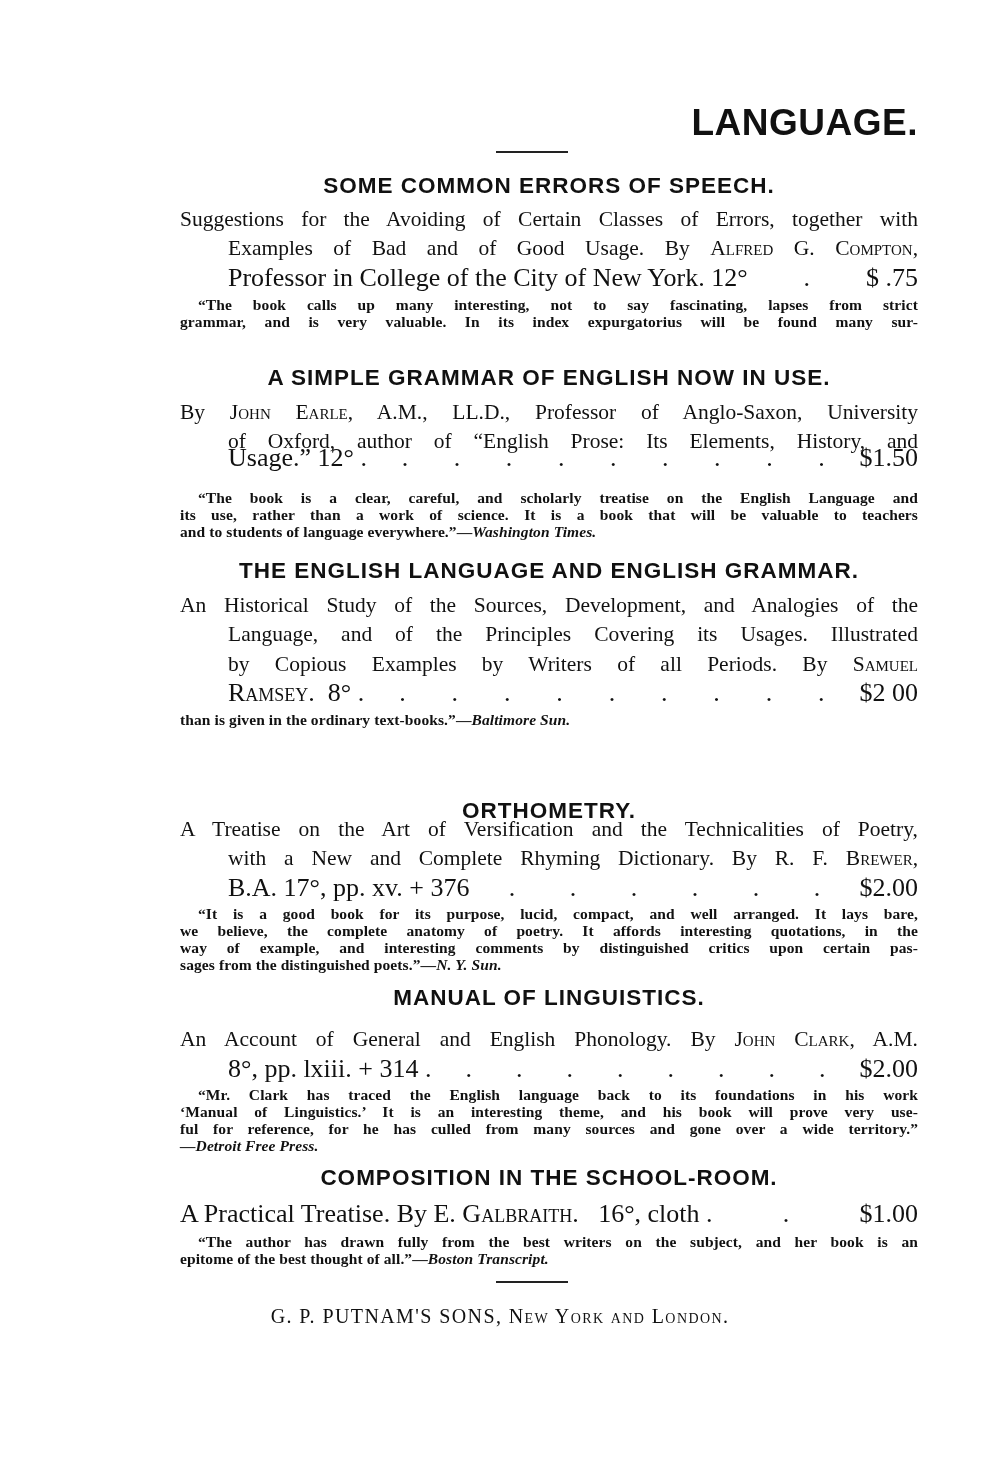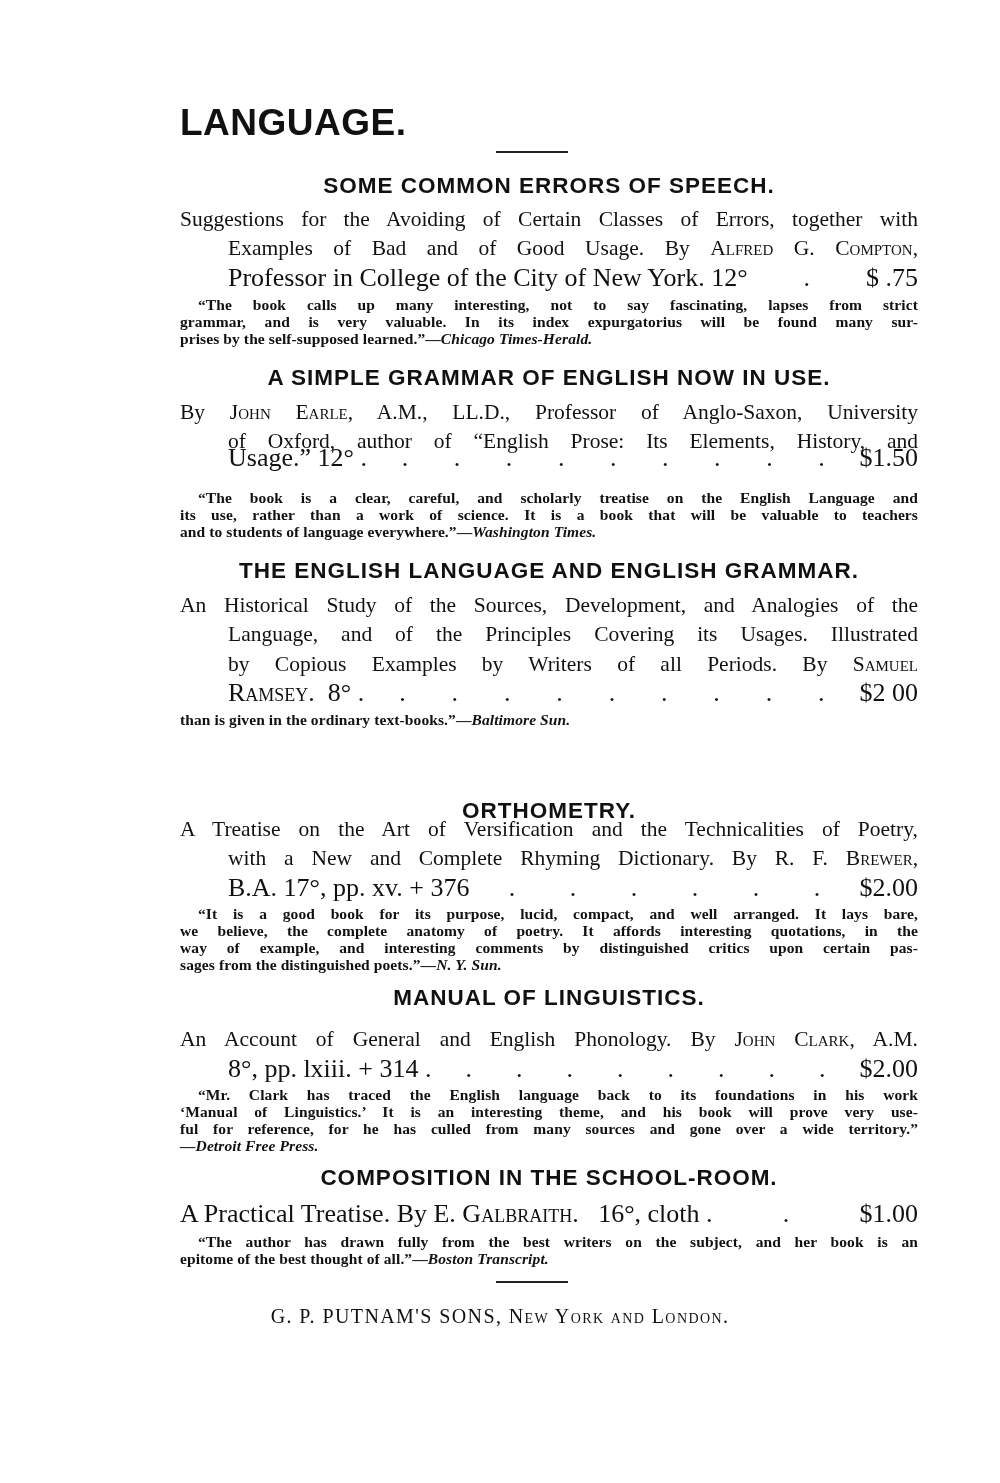--- a/index.html
+++ b/index.html
@@ -1,18 +1,18 @@
 <!DOCTYPE html>
 <html><head>
   <meta charset="utf-8">
   <style>
     html, body { margin: 0; padding: 0; background: #ffffff; }
     body { width: 1000px; height: 1483px; position: relative; overflow: hidden; color: #111; }
     .page { position: absolute; left: 180px; top: 0; width: 738px; font-family: "Liberation Serif", "DejaVu Serif", serif; }
-    .title { position: absolute; left: 0; width: 738px; top: 101px; text-align: left; font-family: "Liberation Sans", "DejaVu Sans", sans-serif; font-weight: bold; font-size: 37px; letter-spacing: 0.5px; line-height: 44px; }
+    .title { position: absolute; left: 0; width: 738px; top: 101px; text-align: right; font-family: "Liberation Sans", "DejaVu Sans", sans-serif; font-weight: bold; font-size: 37px; letter-spacing: 0.5px; line-height: 44px; }
     .rule { position: absolute; height: 2px; background: #222; }
     .heading { position: absolute; left: 0; width: 738px; text-align: center; font-family: "Liberation Sans", "DejaVu Sans", sans-serif; font-weight: bold; font-size: 22.5px; line-height: 28px; letter-spacing: 1px; white-space: nowrap; }
     .body-line { position: absolute; font-size: 21.5px; line-height: 28px; white-space: nowrap; }
     .first { left: 0; width: 738px; text-align: justify; text-align-last: justify; }
     .indent { left: 48px; width: 690px; text-align: justify; text-align-last: justify; }
     .sc { font-variant: small-caps; }
     .priceline { position: absolute; left: 48px; width: 690px; font-size: 26px; line-height: 28px; display: flex; justify-content: space-between; white-space: nowrap; }
     .priceline.full { left: 0; width: 738px; }
     .leader { flex: 1; display: flex; justify-content: space-around; padding: 0 12px; }
     .quote { position: absolute; left: 0; width: 738px; font-size: 15.5px; line-height: 17px; font-weight: bold; letter-spacing: 0.1px; }
@@ -39,21 +39,20 @@
   <div class="priceline" style="top:264px;">
     <span>Professor in College of the City of New York.  12°</span>
     <span class="leader" style="flex:0 0 60px;">
         <span>.</span>
       </span>
     <span>$ .75</span>
   </div>
   <div class="quote" style="top:296px;">
     <span class="q-line q-first">“The book calls up many interesting, not to say fascinating, lapses from strict</span>
     <span class="q-line">grammar, and is very valuable.  In its index expurgatorius will be found many sur-</span>
-    <span class="q-line last"><span>prises by the self-supposed learned.”—</span><span class="src">Chicago Times-Herald.</span></span>
   </div>
 
   <div class="heading" style="top:364px;">A SIMPLE GRAMMAR OF ENGLISH NOW IN USE.</div>
   <div class="body-line first" style="top:398px;">
     <span>By</span> <span class="sc">John Earle,</span> <span>A.M., LL.D., Professor of Anglo-Saxon, University</span>
   </div>
   <div class="body-line indent" style="top:427px;">of Oxford, author of “English Prose: Its Elements, History, and</div>
   <div class="priceline" style="top:444px;">
     <span>Usage.”  12° .</span>
     <span class="leader">

